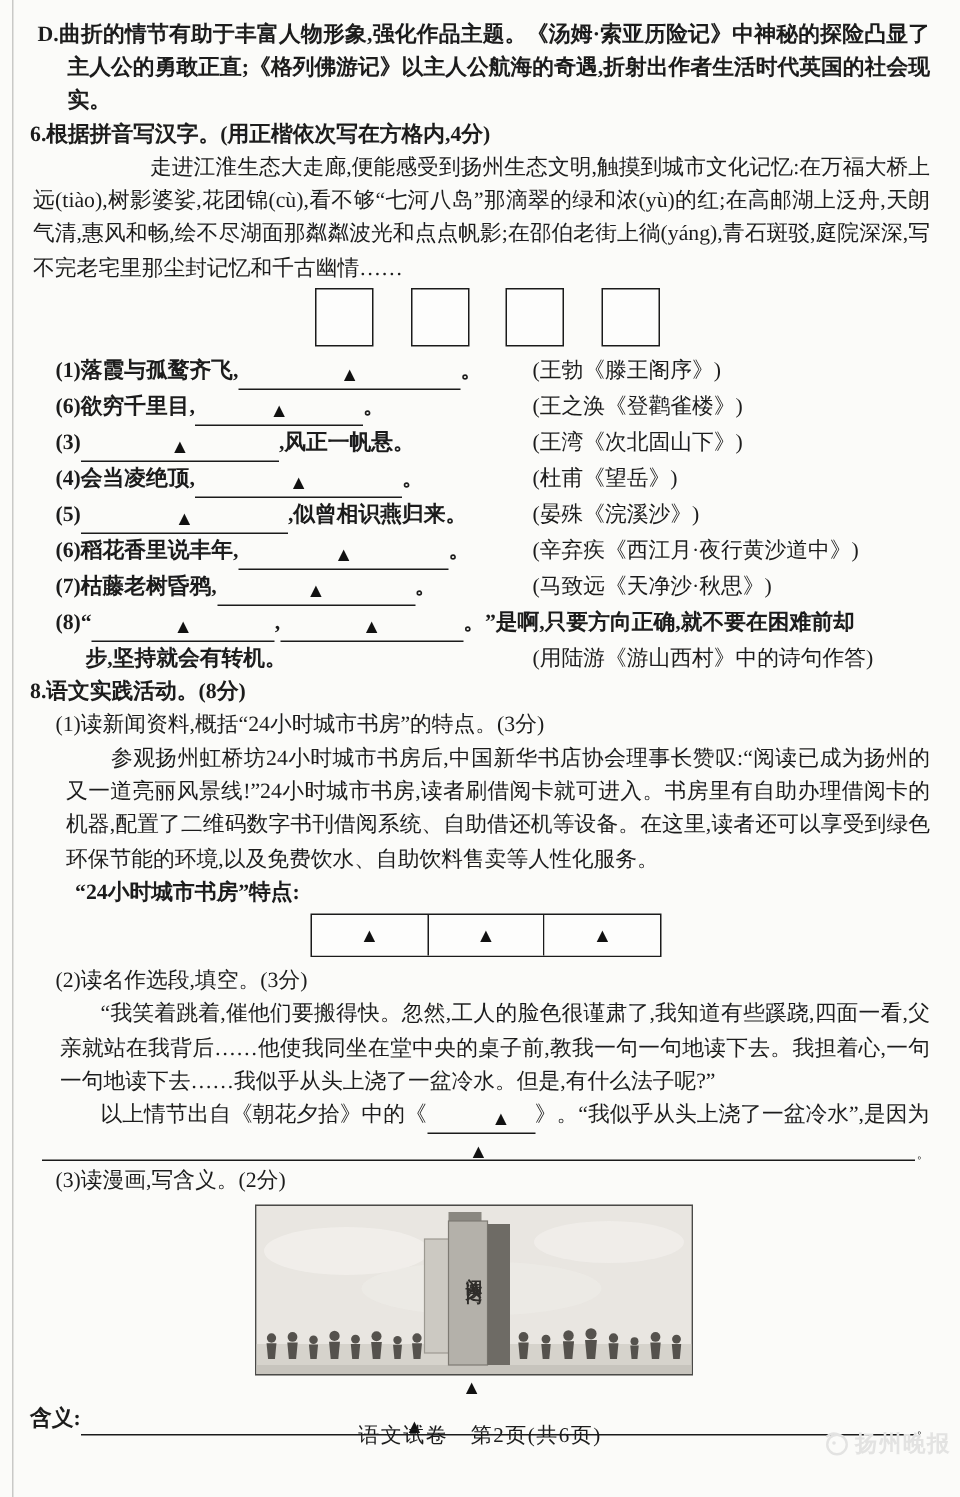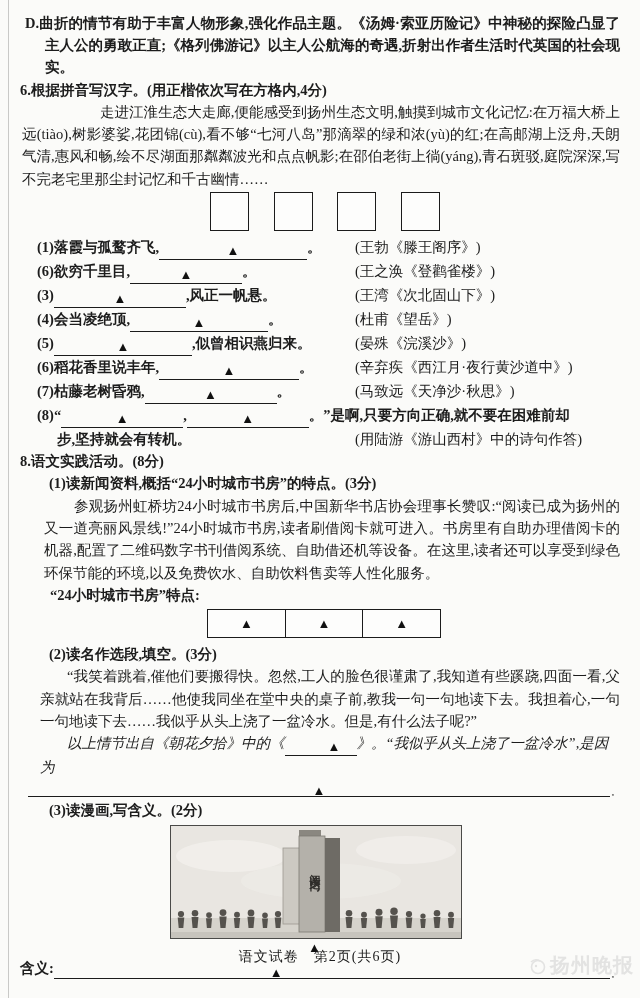--- a/index.html
+++ b/index.html
@@ -15,44 +15,44 @@
   .content{position:absolute;left:20px;top:12px;width:600px;font-size:14.5px;line-height:22.2px;}
   .hang{padding-left:20px;text-indent:-20px;text-align:justify;font-weight:bold;}
   .passage{text-align:justify;font-weight:normal;}
   .q6-passage{margin-left:2px;text-indent:78px;line-height:22.3px;}
   .sq-row{margin:2px 0 4px 190px;height:40px;}
   .sq{display:inline-block;width:37px;height:37px;border:1.5px solid #1b1b1b;margin-right:21px;background:#fdfdfc;vertical-align:top;}
   .dx-row{position:relative;margin-left:17px;white-space:nowrap;font-weight:bold;}
   .dx-src{position:absolute;left:318px;top:0;font-weight:normal;}
   .blank{display:inline-block;border-bottom:1.2px solid #1b1b1b;text-align:center;height:17px;line-height:16px;vertical-align:-3px;}
   .tri{font-size:13px;color:#111;}
-  .sub-title{margin-left:29px;font-weight:bold;}
+  .sub-title{margin-left:17px;font-weight:normal;}
   .p1-passage{margin-left:24px;text-indent:30px;line-height:22.3px;}
   .feature-label{margin-left:30px;font-weight:bold;}
   .ftable{display:flex;margin:3px 0 5px 187px;border:1.5px solid #1b1b1b;width:234px;box-sizing:border-box;}
   .fcell{flex:1;height:27px;border-right:1px solid #1b1b1b;text-align:center;line-height:27px;background:#fdfdfc;}
   .fcell:last-child{border-right:none;}
   .p2-passage{margin-left:20px;text-indent:27px;line-height:22.4px;}
-  .conclusion{margin-left:20px;text-indent:27px;font-style:italic;}
+  .conclusion{margin-left:20px;text-indent:27px;}
   .ul-row{display:flex;align-items:flex-end;margin:1px 0 2px 8px;}
   .ul-line{flex:1;border-bottom:1.2px solid #1b1b1b;height:16px;position:relative;}
   .ul-line .tri{position:absolute;left:50%;top:0;transform:translateX(-50%);}
   .tiny-period{font-size:9px;line-height:9px;margin-left:1px;}
   .cartoon-wrap{position:relative;width:292px;height:114px;margin:4px 0 0 150px;border:1px solid #4a4a48;background:#e9e7e2;box-sizing:border-box;}
   .gate-label{
     position:absolute;left:131px;top:10px;width:24px;height:66px;
     writing-mode:vertical-rl;text-orientation:upright;
     font-size:11px;letter-spacing:2px;color:#2f2d2a;text-align:center;font-weight:bold;
   }
   .cartoon-marker{margin:1px 0 0 288px;height:15px;line-height:14px;}
   .meaning-row{display:flex;align-items:flex-end;margin-top:2px;text-align:center;}
   .meaning-label{font-weight:bold;white-space:nowrap;}
   .meaning-row .ul-line .tri{left:40%;}
   .footer{position:absolute;left:0;right:0;top:948px;text-align:center;font-size:14px;letter-spacing:1px;}
-  .watermark{position:absolute;right:6px;top:952px;display:flex;align-items:center;color:#e3e3e2;font-size:20px;font-weight:bold;letter-spacing:1px;}
+  .watermark{position:absolute;right:6px;top:952px;display:flex;align-items:center;color:#e3e3e2;font-size:15px;font-weight:bold;letter-spacing:1px;}
   .watermark svg{margin-right:2px;}
 </style>
 </head>
 <body>
 
 <div class="scan-edge"></div>
 
 <div class="content">
 
   <div class="hang" style="margin-left:5px;"><span>D.</span><span>曲折的情节有助于丰富人物形象,强化作品主题。《汤姆·索亚历险记》中神秘的探险凸显了主人公的勇敢正直;《格列佛游记》以主人公航海的奇遇,折射出作者生活时代英国的社会现实。</span></div>

